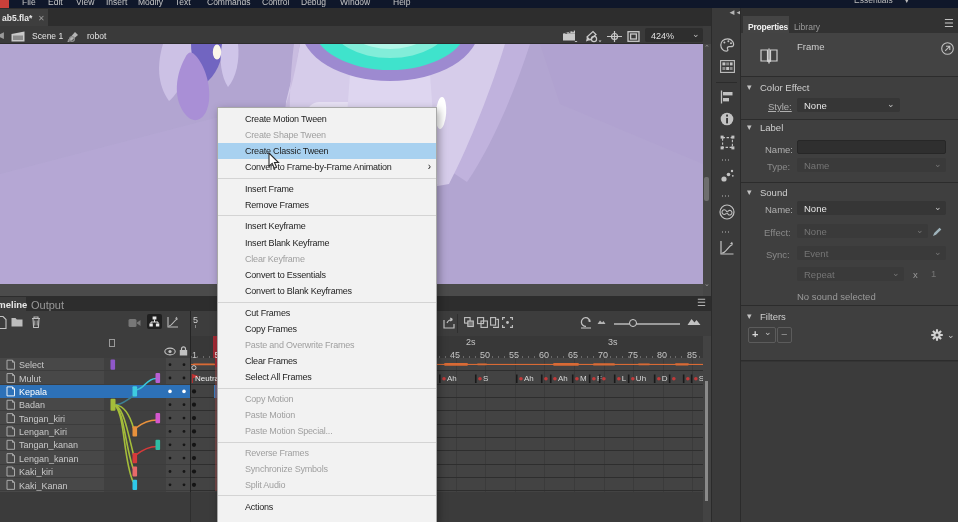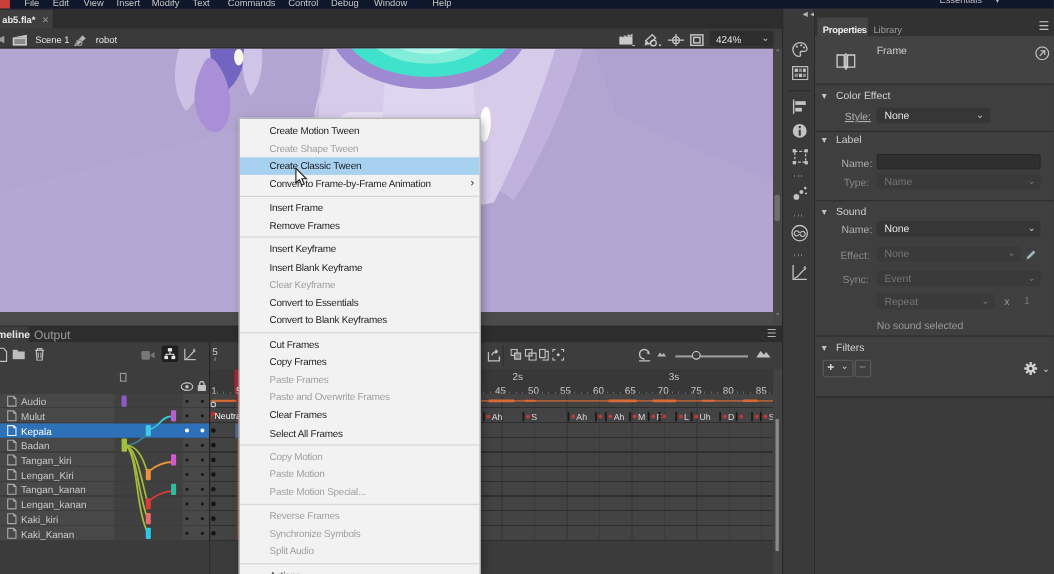--- a/index.html
+++ b/index.html
@@ -234,21 +234,21 @@
   </div>
 
   <div class="abs" id="tl-layers" style="left:0;top:62.4px;width:190px;height:133.5px;overflow:hidden;">
     <div class="abs" style="left:0;top:0;width:190px;height:133.5px;background:#484848;"></div>
     <div class="abs" style="left:104px;top:0;width:62px;height:133.5px;background:rgba(0,0,0,0.10);"></div>
     <div class="abs" style="left:0;top:0;width:190px;height:134.5px;background:repeating-linear-gradient(180deg,transparent 0px,transparent 12.35px,#3c3c3c 12.35px,#3c3c3c 13.35px);"></div>
 
     <div class="abs" style="left:0;top:26.7px;width:190px;height:13.4px;background:#2d71b8;"></div>
 
     <div id="layernames" style="font-size:9px;color:#c9c9c9;">
-      <div class="txt" style="left:19px;top:2px;">Audio</div>
+      <div class="txt" style="left:19px;top:2px;">Select</div>
       <div class="txt" style="left:19px;top:15.4px;">Mulut</div>
       <div class="txt" style="left:19px;top:28.7px;color:#ffffff;">Kepala</div>
       <div class="txt" style="left:19px;top:42.1px;">Badan</div>
       <div class="txt" style="left:19px;top:55.4px;">Tangan_kiri</div>
       <div class="txt" style="left:19px;top:68.8px;">Lengan_Kiri</div>
       <div class="txt" style="left:19px;top:82.1px;">Tangan_kanan</div>
       <div class="txt" style="left:19px;top:95.5px;">Lengan_kanan</div>
       <div class="txt" style="left:19px;top:108.8px;">Kaki_kiri</div>
       <div class="txt" style="left:19px;top:122.2px;">Kaki_Kanan</div>
     </div>
@@ -615,21 +615,20 @@
   <div class="mi">Remove Frames</div>
   <div class="sep"></div>
   <div class="mi">Insert Keyframe</div>
   <div class="mi">Insert Blank Keyframe</div>
   <div class="mi dis">Clear Keyframe</div>
   <div class="mi">Convert to Essentials</div>
   <div class="mi">Convert to Blank Keyframes</div>
   <div class="sep"></div>
   <div class="mi">Cut Frames</div>
   <div class="mi">Copy Frames</div>
-  <div class="mi dis">Paste Frames</div>
   <div class="mi dis">Paste and Overwrite Frames</div>
   <div class="mi">Clear Frames</div>
   <div class="mi">Select All Frames</div>
   <div class="sep"></div>
   <div class="mi dis">Copy Motion</div>
   <div class="mi dis">Paste Motion</div>
   <div class="mi dis">Paste Motion Special...</div>
   <div class="sep"></div>
   <div class="mi dis">Reverse Frames</div>
   <div class="mi dis">Synchronize Symbols</div>

